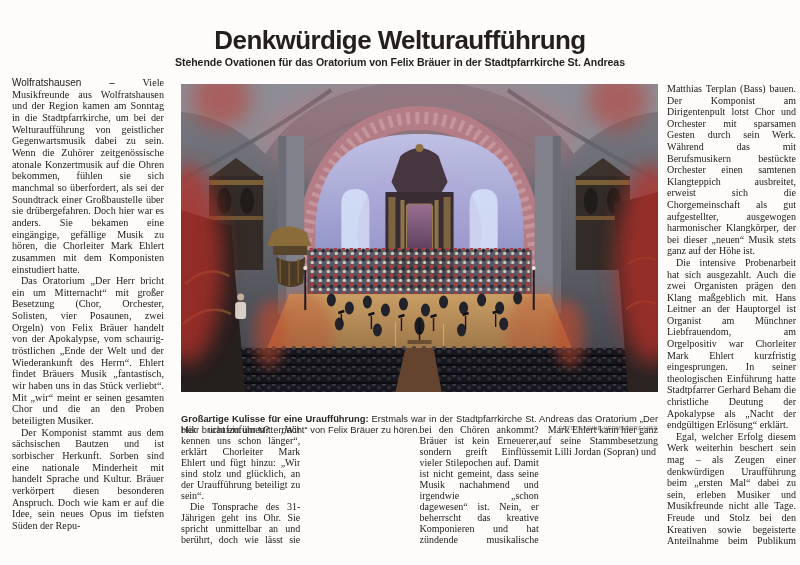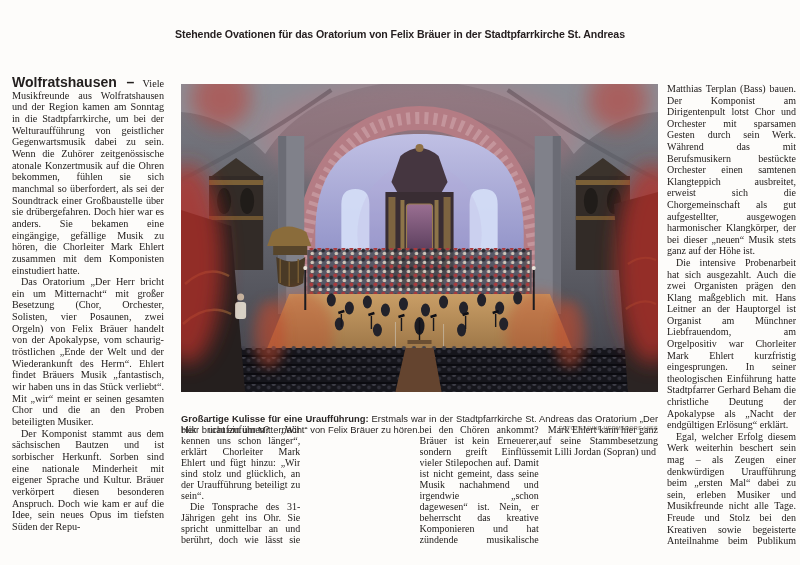--- a/index.html
+++ b/index.html
@@ -23,21 +23,21 @@
   }
 
   
   .bodytext{font-size:10px;line-height:11.2px;text-align:justify;}
   .bodytext p{margin:0;text-indent:9px;}
   .bodytext p.first{text-indent:0;}
   .col-a{position:absolute;left:12px;top:77px;width:152px;height:470px;overflow:hidden;
          font-size:10.2px;line-height:11.65px;}
   .col-f{position:absolute;left:667px;top:83px;width:129px;height:466px;overflow:hidden;
          line-height:11.6px;}
-  .lead-in{font-family:"Liberation Sans", sans-serif;font-weight:bold;font-size:14px;}
+  .lead-in{font-family:"Liberation Sans", sans-serif;font-weight:normal;font-size:10px;}
 
   .bottom-cols{
     position:absolute;left:181px;top:424px;width:477px;height:122px;
     display:flex;
   }
   .bottom-cols .bcol{flex:1;overflow:hidden;line-height:11.0px;}
 
   
   .photo-wrap{position:absolute;left:181px;top:84px;width:477px;}
   .photo-frame{width:477px;height:308px;overflow:hidden;background:#3f3f47;}
@@ -52,27 +52,28 @@
     font-family:"Liberation Sans", sans-serif;font-weight:bold;
     font-size:5.6px;letter-spacing:0.25px;color:#97958d;
   }
 </style>
 </head>
 <body>
 
 <div class="page">
 
   <div class="header">
+    <h1 class="title">Denkwürdige Welturaufführung</h1>
     <h2 class="subtitle">Stehende Ovationen für das Oratorium von Felix Bräuer in der Stadtpfarrkirche St. Andreas</h2>
   </div>
 
   <div class="col-a bodytext">
     <p class="first"><span class="lead-in">Wolfratshausen –</span><span> Viele Musikfreunde aus Wolfratshausen und der Region kamen am Sonntag in die Stadtpfarrkirche, um bei der Welturaufführung von geistlicher Gegenwartsmusik dabei zu sein. Wenn die Zuhörer zeitgenössische atonale Konzertmusik auf die Ohren bekommen, fühlen sie sich manchmal so überfordert, als sei der Soundtrack einer Großbaustelle über sie drübergefahren. Doch hier war es anders. Sie bekamen eine eingängige, gefällige Musik zu hören, die Chorleiter Mark Ehlert zusammen mit dem Komponisten einstudiert hatte.</span></p>
     <p>Das Oratorium „Der Herr bricht ein um Mitternacht“ mit großer Besetzung (Chor, Orchester, Solisten, vier Posaunen, zwei Orgeln) von Felix Bräuer handelt von der Apokalypse, vom schaurig-tröstlichen „Ende der Welt und der Wiederankunft des Herrn“. Ehlert findet Bräuers Musik „fantastisch, wir haben uns in das Stück verliebt“. Mit „wir“ meint er seinen gesamten Chor und die an den Proben beteiligten Musiker.</p>
-    <p>Der Komponist stammt aus dem sächsischen Bautzen und ist sorbischer Herkunft. Sorben sind eine nationale Minderheit mit eigener Sprache und Kultur. Bräuer verkörpert diesen besonderen Anspruch. Doch wie kam er auf die Idee, sein neues Opus im tiefsten Süden der Repu-</p>
+    <p>Der Komponist stammt aus dem sächsischen Bautzen und ist sorbischer Herkunft. Sorben sind eine nationale Minderheit mit handelt Sprache und Kultur. Bräuer verkörpert diesen besonderen Anspruch. Doch wie kam er auf die Idee, sein neues Opus im tiefsten Süden der Repu-</p>
   </div>
 
   <div class="photo-wrap">
     <div class="photo-frame">
       <svg viewBox="0 0 476 308" width="477" height="308" preserveAspectRatio="none">
         <defs>
           <linearGradient id="gSky" x1="0" y1="0" x2="0" y2="1">
             <stop offset="0" stop-color="#7b7c84"></stop>
               <stop offset="0.55" stop-color="#5e5f67"></stop>
               <stop offset="1" stop-color="#3f3f47"></stop>

